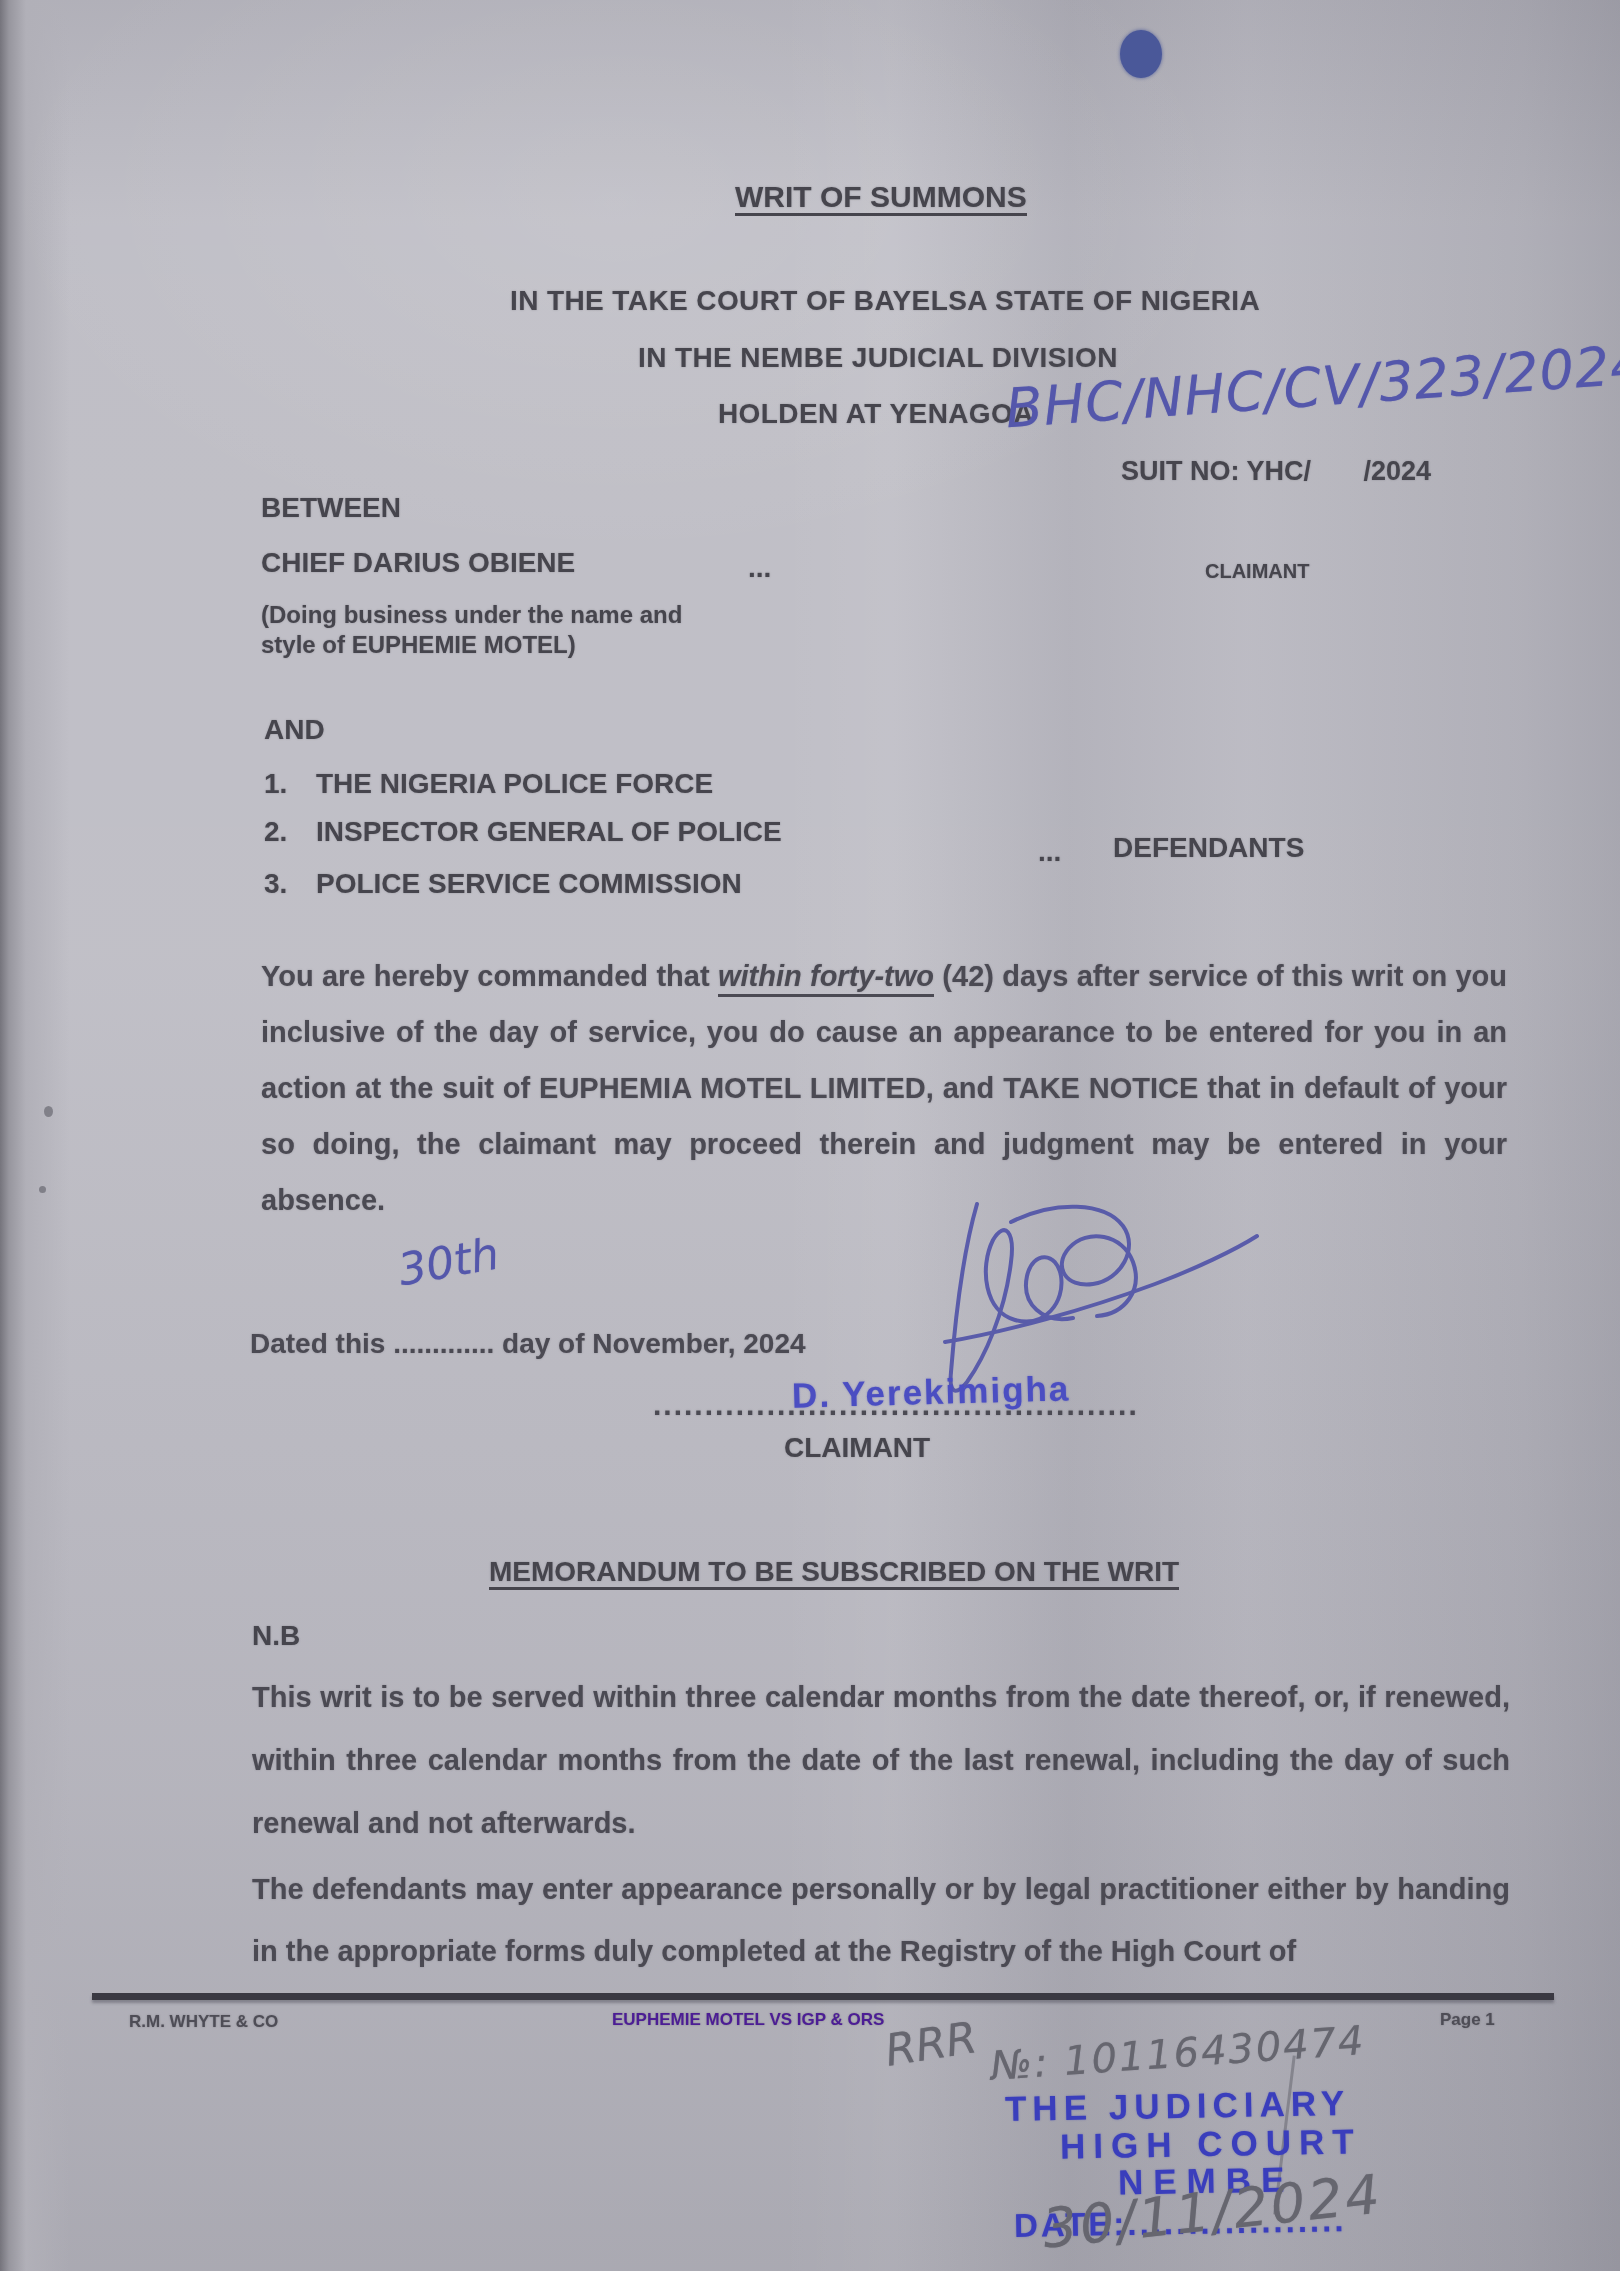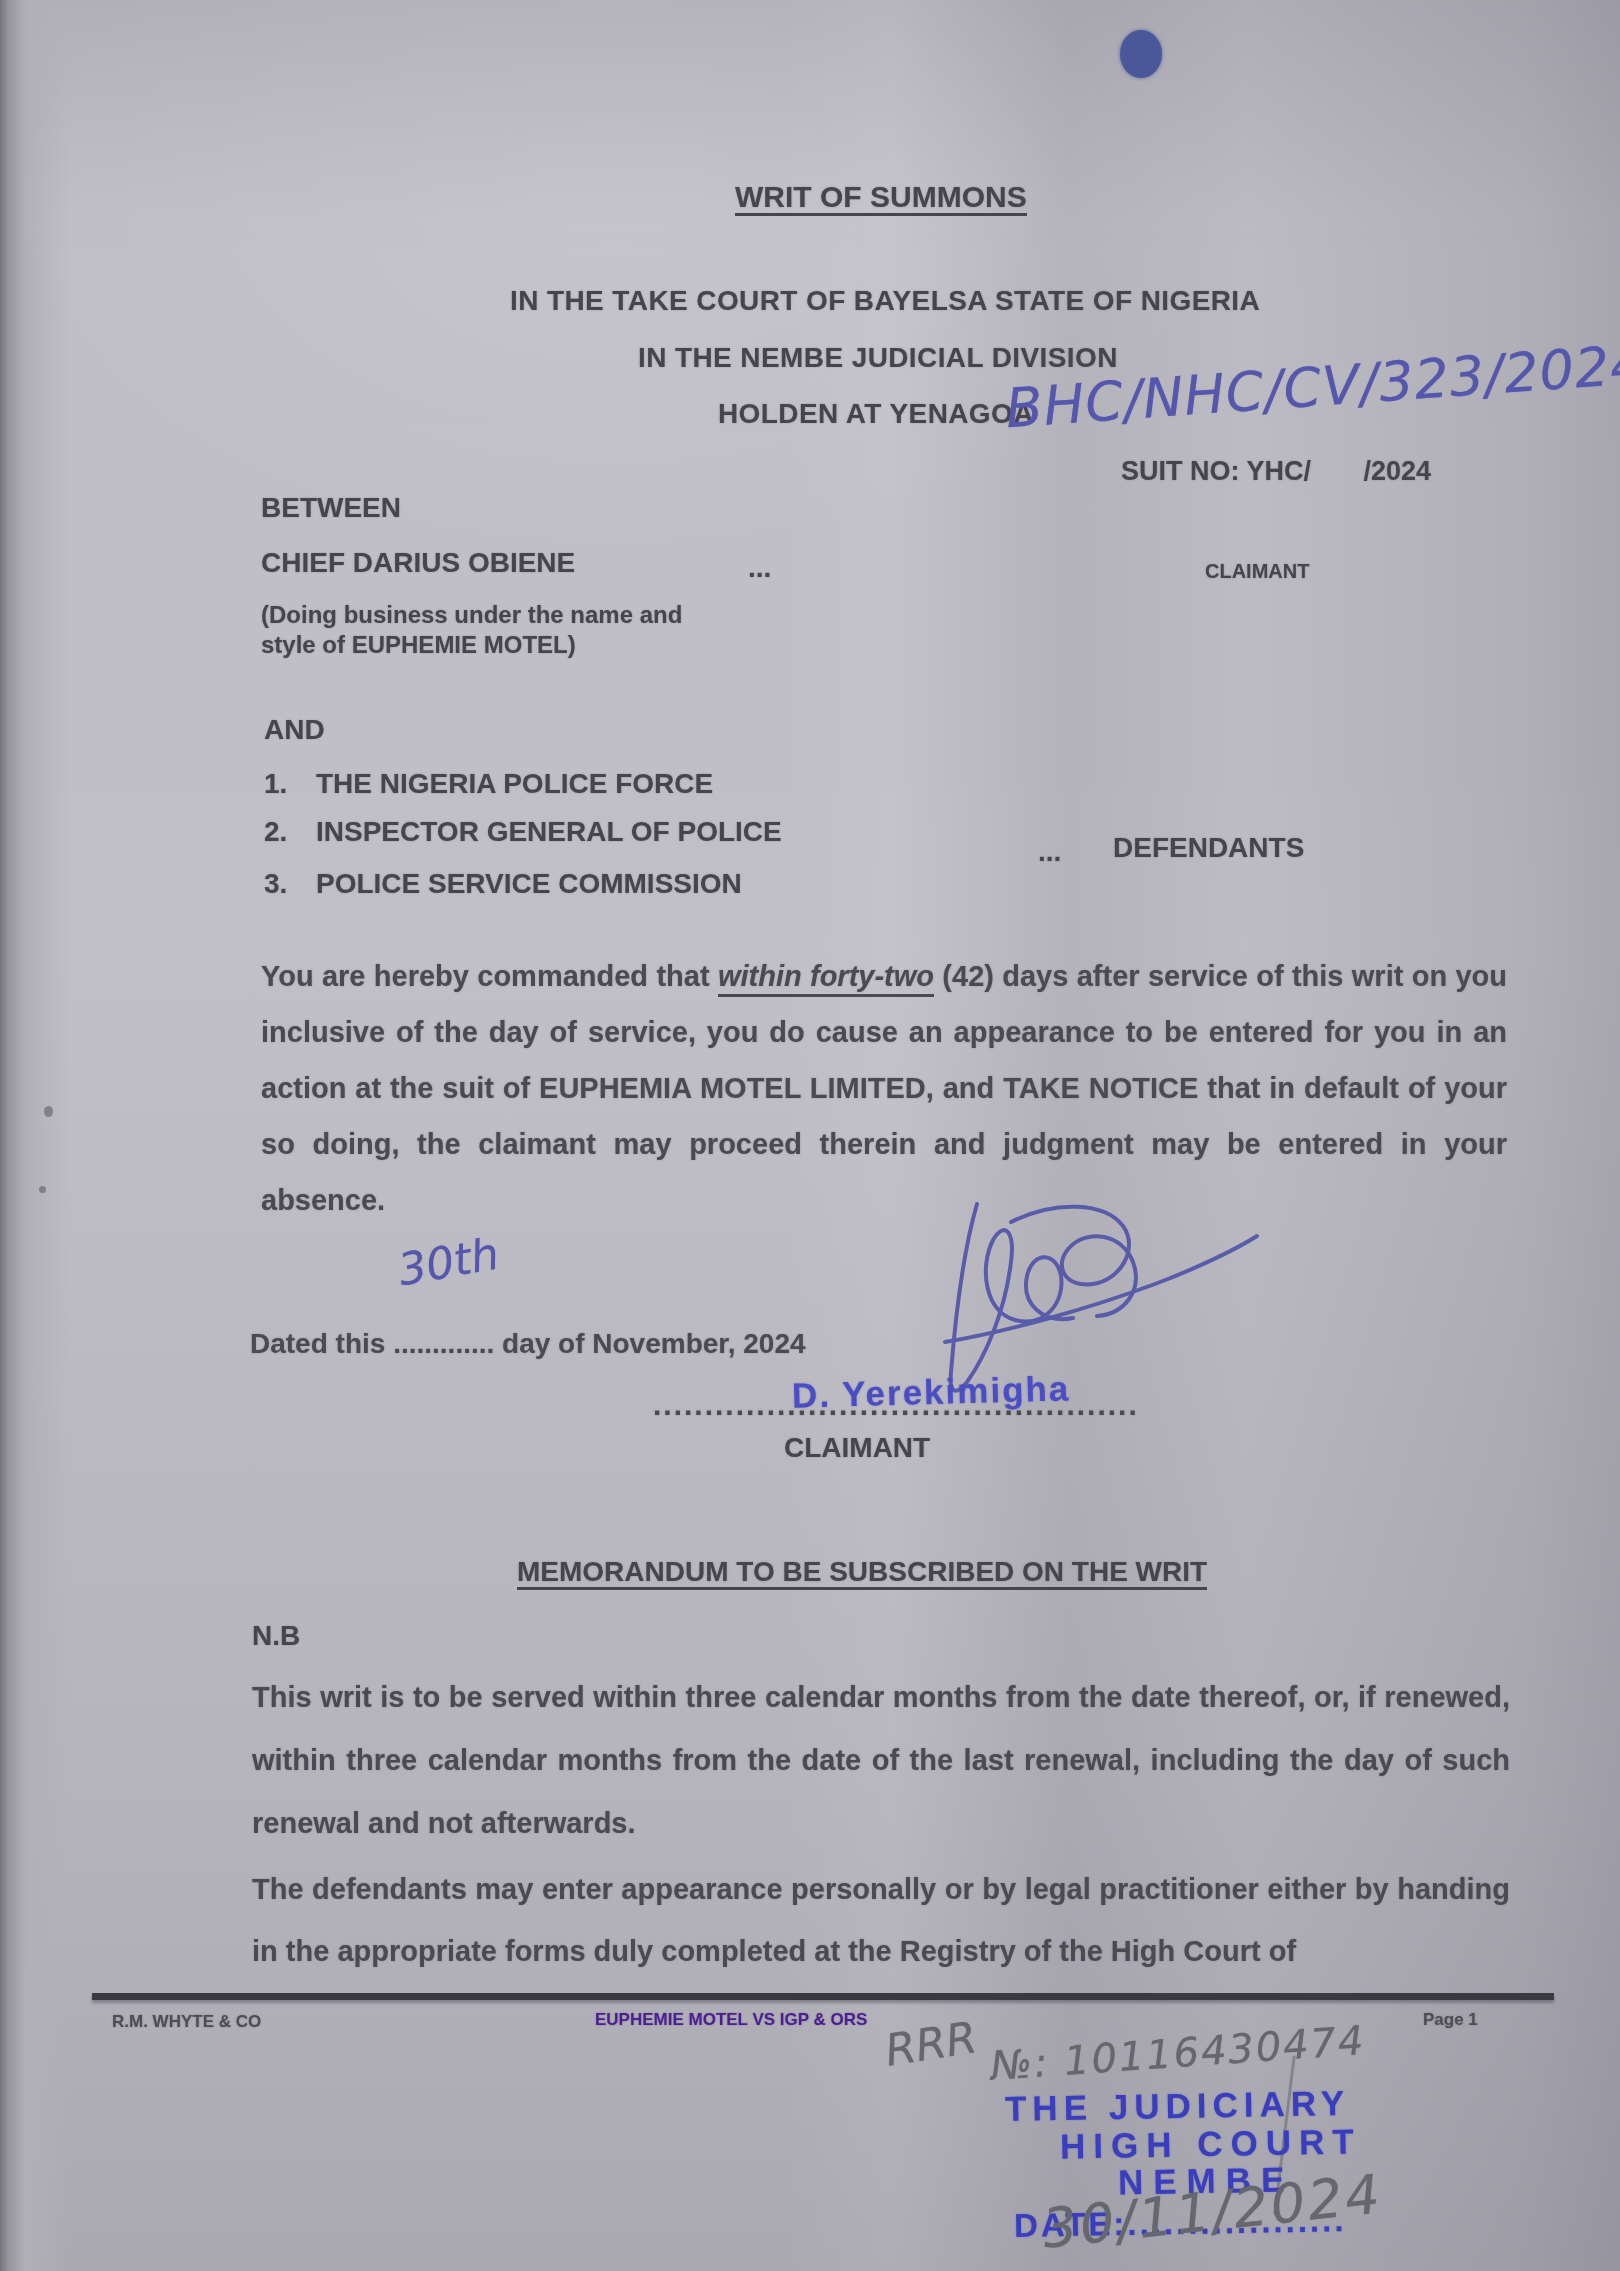--- a/index.html
+++ b/index.html
@@ -22,21 +22,21 @@
   .u{border-bottom:3px solid currentColor;}
   .para{text-align:justify;}
   .em-u{font-style:italic;border-bottom:3px solid currentColor;padding-bottom:2px;}
   .pre{white-space:pre;}
   .ink{color:#5457ab;font-family:"DejaVu Sans",sans-serif;font-style:italic;
        text-shadow:0 0 1px rgba(84,87,171,.55);}
   .pencil{color:#66666f;font-family:"DejaVu Sans",sans-serif;font-style:italic;
        text-shadow:0 0 1px rgba(102,102,111,.6);}
   .stampblue{color:#3a3ebc;font-weight:700;text-shadow:0 0 2px rgba(58,62,188,.45);}
   .dotline{letter-spacing:2px;}
-  .footer-txt{font-size:17px;font-weight:700;color:#4e4d56;text-shadow:0 0 2px rgba(78,77,86,.45);}
+  .footer-txt{font-size:17px;font-weight:700;color:#4e4d56;text-shadow:0 0 2px rgba(78,77,86,.45);margin-left:17px;}
   .speck{position:absolute;background:#3f3e46;border-radius:50%;opacity:.45;}
   .rule{position:absolute;left:92px;top:1993px;width:1462px;height:7px;background:#3a3942;
         box-shadow:0 3px 3px rgba(60,60,72,.4);}
   .ink-dot{position:absolute;left:1120px;top:30px;width:42px;height:48px;border-radius:50%;
         background:#4a5899;box-shadow:0 0 3px 1px rgba(74,88,153,.5);}
   .pencil-stroke{position:absolute;left:1283px;top:2055px;width:3px;height:160px;
         background:#66666f;opacity:.55;transform:rotate(7deg);}
 </style>
 </head>
 <body>
@@ -102,21 +102,21 @@
     <path d="M30 150 C 90 140, 170 118, 240 92 C 280 77, 320 58, 342 44"></path>
   </g>
 </svg>
 
 <div class="abs stampblue" style="left:792px;top:1372px;font-size:35px;letter-spacing:2px;transform:rotate(-1.5deg);color:#4b4ec2;">D. Yerekimigha</div>
 
 <div class="abs print dotline" style="left:653px;top:1388px;font-size:30px;">...............................................</div>
 
 <div class="abs hdr" style="left:784px;top:1432px;font-size:28px;">CLAIMANT</div>
 
-<div class="abs hdr" style="left:517px;top:1556px;font-size:28px;">
+<div class="abs hdr" style="left:489px;top:1556px;font-size:28px;">
   <span class="u">MEMORANDUM TO BE SUBSCRIBED ON THE WRIT</span>
 </div>
 
 <div class="abs hdr" style="left:252px;top:1620px;font-size:28px;">N.B</div>
 
 <div class="abs print para" style="left:252px;top:1666px;width:1258px;font-size:29px;line-height:63px;">This writ is to be served within three calendar months from the date thereof, or, if renewed, within three calendar months from the date of the last renewal, including the day of such renewal and not afterwards.</div>
 
 <div class="abs print para" style="left:252px;top:1858px;width:1258px;font-size:29px;line-height:62px;">The defendants may enter appearance personally or by legal practitioner either by handing in the appropriate forms duly completed at the Registry of the High Court of</div>
 
 <div class="rule"></div>

